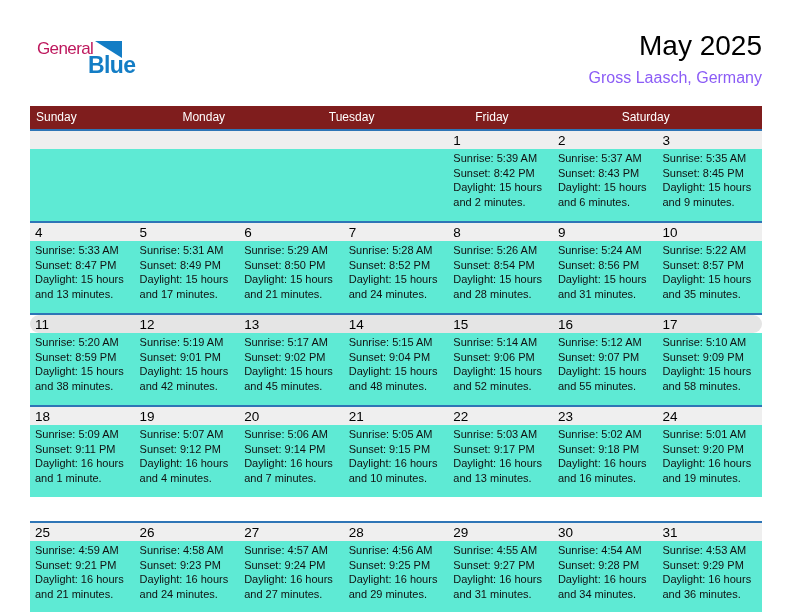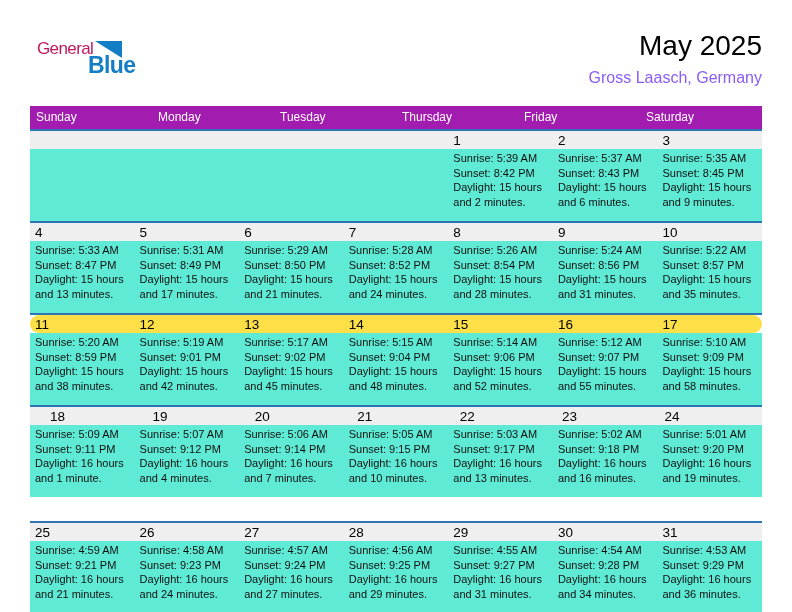--- a/index.html
+++ b/index.html
@@ -45,25 +45,24 @@
     </div>
     <div class="logo-bottom" style="color: rgb(19, 125, 197);">Blue</div>
   </div>
 
   <div class="titles">
     <div class="title">May 2025</div>
     <div class="subtitle">Gross Laasch, Germany</div>
   </div>
 
   <div class="calendar">
-    <div class="cal-header" id="cal-header" style="background: #a21caf;">
+    <div class="cal-header" id="cal-header" style="background: #7f1d1d;">
         <div class="hcell">Sunday</div>
         <div class="hcell">Monday</div>
         <div class="hcell">Tuesday</div>
-        <div class="hcell">Thursday</div>
         <div class="hcell">Friday</div>
         <div class="hcell">Saturday</div>
       </div>
     <div id="weeks">
         <div class="week" style="border-top-color: rgb(46, 117, 182);">
           <div class="num-row" style="background: rgb(239, 239, 239);">
             <div class="ncell"></div>
             <div class="ncell"></div>
             <div class="ncell"></div>
             <div class="ncell"></div>
@@ -145,21 +144,21 @@
             </div>
             <div class="dcell">
               <div>Sunrise: 5:22 AM</div>
               <div>Sunset: 8:57 PM</div>
               <div>Daylight: 15 hours</div>
               <div>and 35 minutes.</div>
             </div>
           </div>
         </div>
         <div class="week" style="border-top-color: rgb(46, 117, 182);">
-          <div class="num-row" style="background: #fde047; border-radius: 9px;">
+          <div class="num-row" style="background: #e5e5e5; border-radius: 9px;">
             <div class="ncell">11</div>
             <div class="ncell">12</div>
             <div class="ncell">13</div>
             <div class="ncell">14</div>
             <div class="ncell">15</div>
             <div class="ncell">16</div>
             <div class="ncell">17</div>
           </div>
           <div class="det-row">
             <div class="dcell">
@@ -200,21 +199,21 @@
             </div>
             <div class="dcell">
               <div>Sunrise: 5:10 AM</div>
               <div>Sunset: 9:09 PM</div>
               <div>Daylight: 15 hours</div>
               <div>and 58 minutes.</div>
             </div>
           </div>
         </div>
         <div class="week" style="border-top-color: rgb(46, 117, 182);">
-          <div class="num-row" style="background: rgb(239, 239, 239); padding-left: 15px;">
+          <div class="num-row" style="background: rgb(239, 239, 239);">
             <div class="ncell">18</div>
             <div class="ncell">19</div>
             <div class="ncell">20</div>
             <div class="ncell">21</div>
             <div class="ncell">22</div>
             <div class="ncell">23</div>
             <div class="ncell">24</div>
           </div>
           <div class="det-row">
             <div class="dcell">

